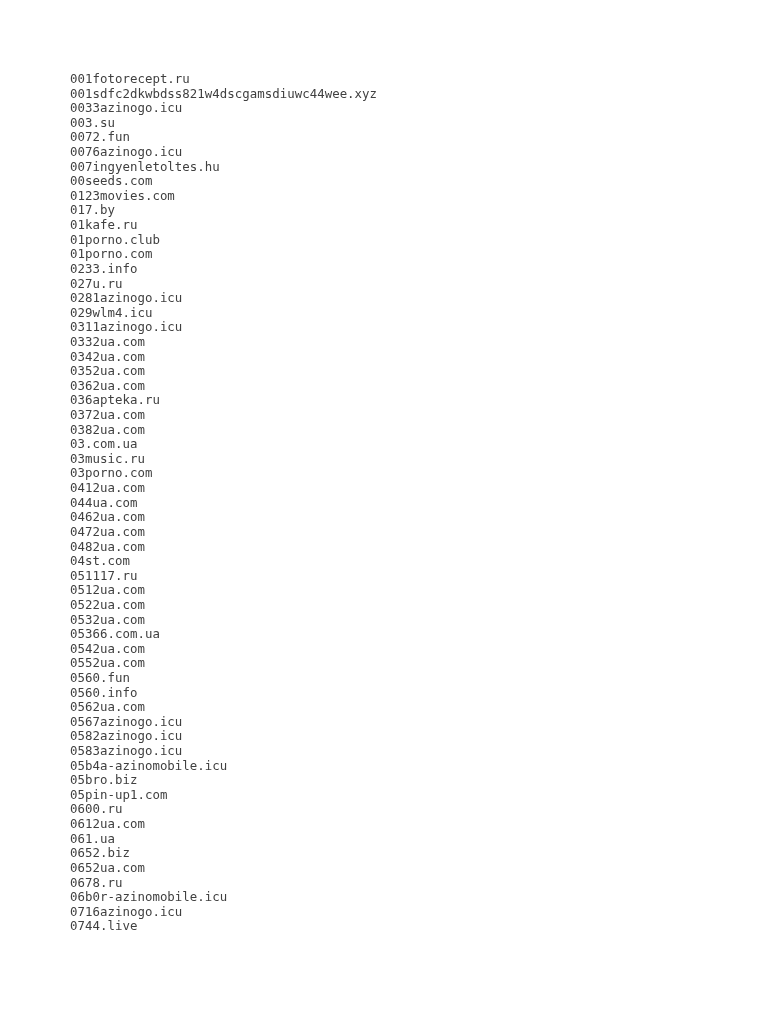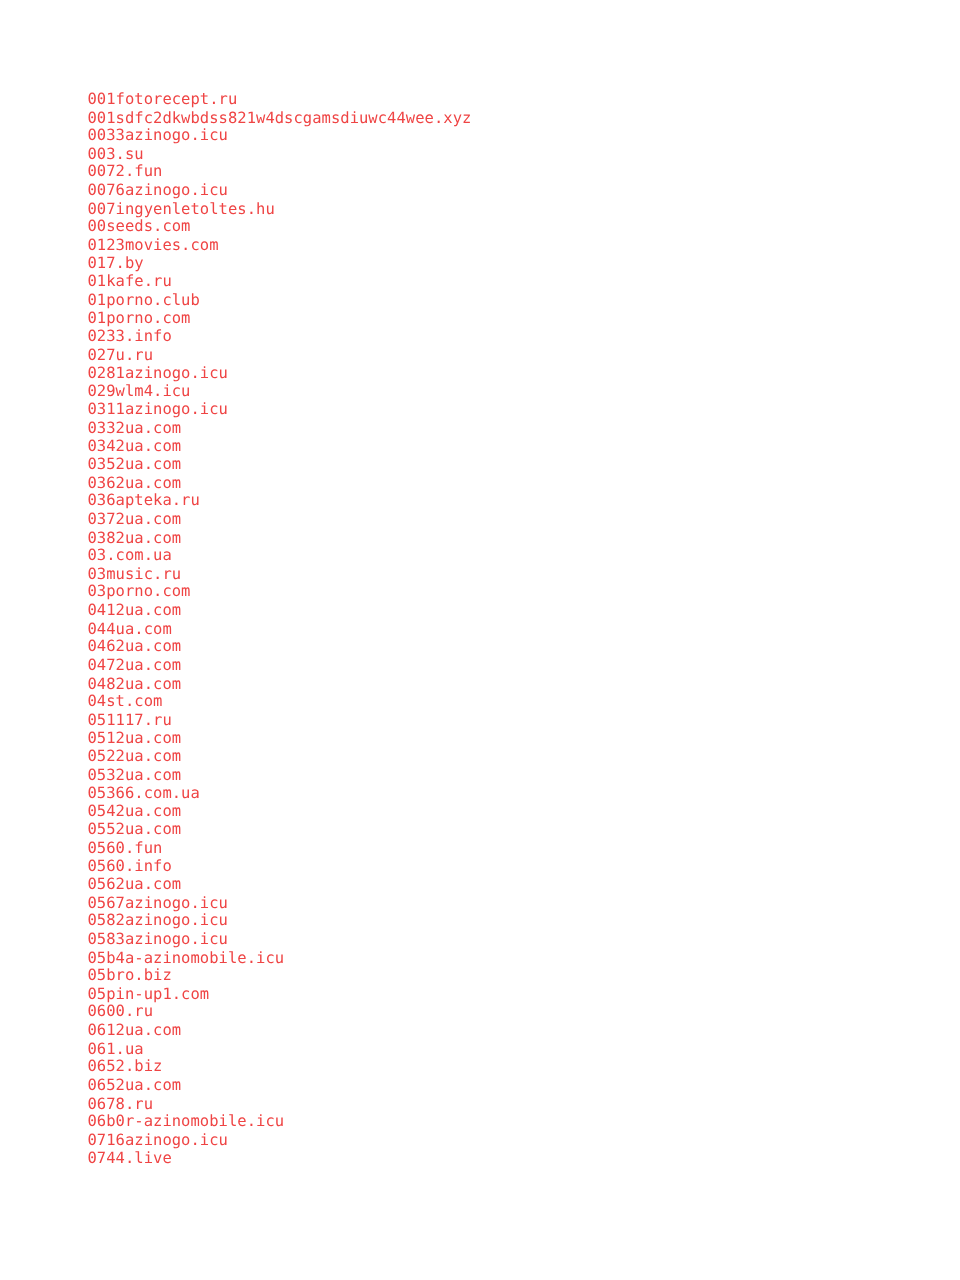--- a/index.html
+++ b/index.html
@@ -24,21 +24,21 @@
     position: absolute;
     left: 70px;
     top: 72px;
     margin: 0;
     padding: 0;
     list-style: none;
     font-family: "DejaVu Sans Mono", "Liberation Mono", monospace;
     font-size: 12.4px;
     line-height: 14.62px;
     letter-spacing: 0.03px;
-    color: #ef4444;
+    color: #404040;
     white-space: pre;
   }
   #domain-list li {
     margin: 0;
     padding: 0;
     height: 14.62px;
     white-space: pre;
   }
 </style>
 </head>

